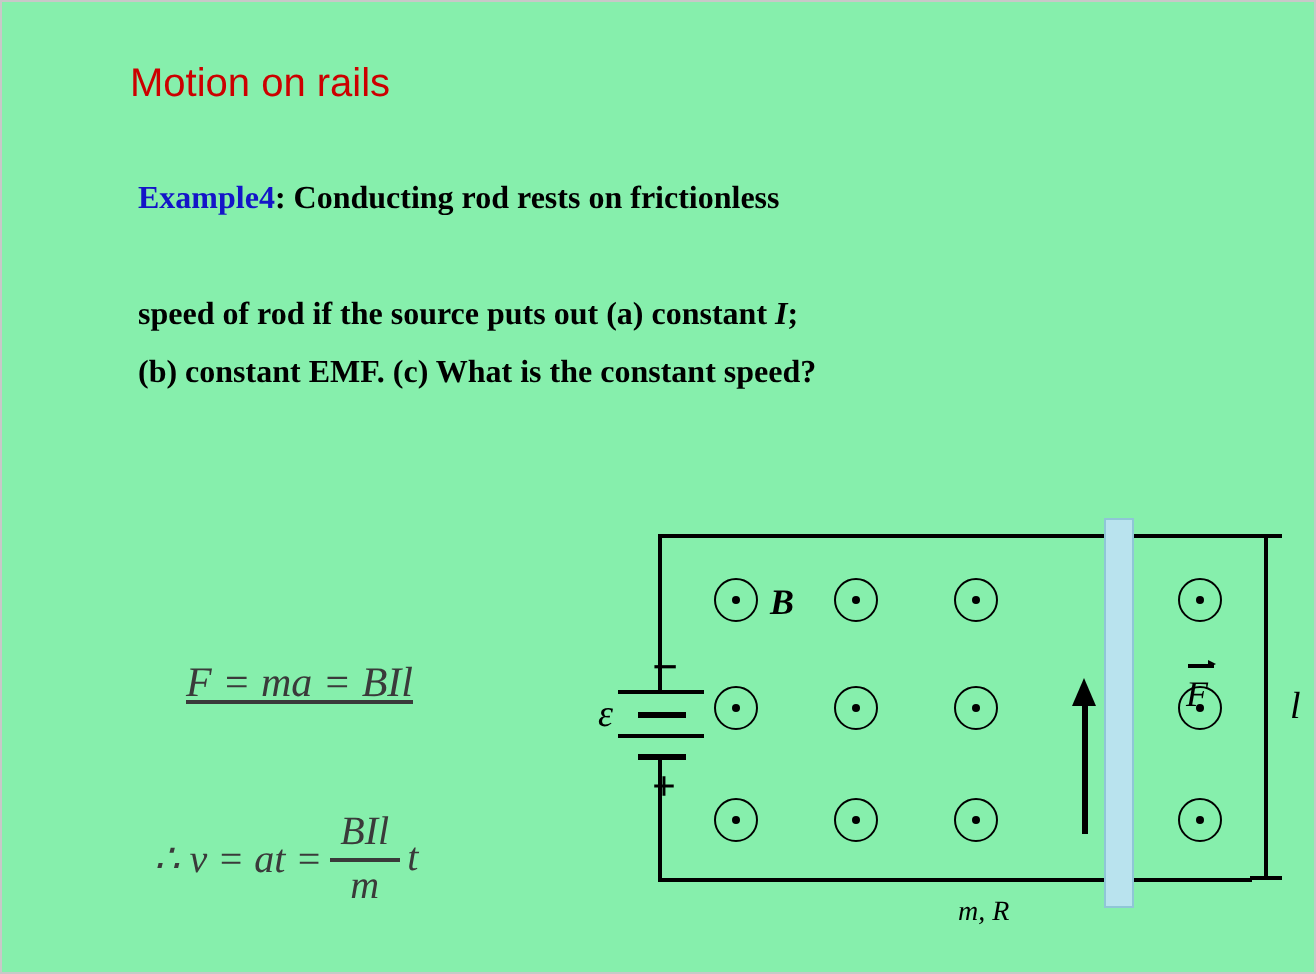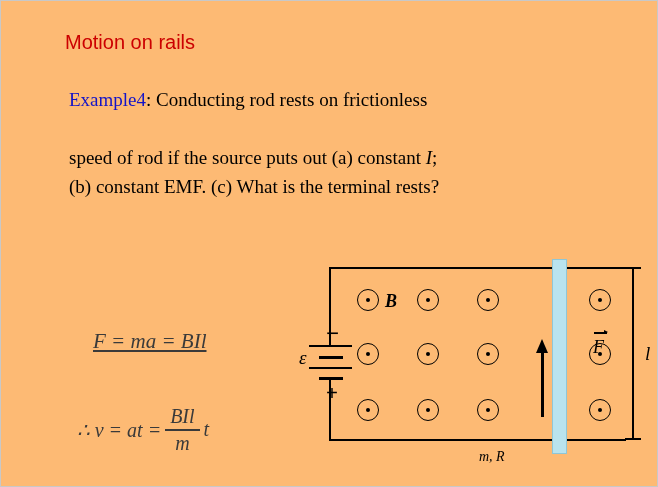--- a/index.html
+++ b/index.html
@@ -14,39 +14,40 @@
     overflow: hidden;
     position: relative;
   }
   .slide {
     position: absolute;
     left: 0; top: 0;
     width: 658px;
     height: 487px;
     border: 1px solid #c8c8c8;
     box-sizing: border-box;
-    background: #fdba74;
+    background: #86efac;
   }
   .title {
     position: absolute;
     left: 64px;
     top: 30px;
     font-family: "Liberation Sans", sans-serif;
     font-size: 20px;
     color: #cc0000;
     white-space: nowrap;
   }
   .body-text {
     position: absolute;
     left: 68px;
     top: 84px;
     width: 560px;
-    font-size: 19px;
+    font-size: 16px;
     line-height: 29px;
     color: #000000;
+    font-weight: bold;
   }
   .kw {
     color: #1414c8;
   }
   .ital {
     font-style: italic;
   }
   .solution {
     position: absolute;
     left: 68px;
@@ -280,21 +281,21 @@
 <body>
 
 <div class="slide">
 
   <div class="title">Motion on rails</div>
 
   <div class="body-text">
     <span class="kw">Example4</span><span>: Conducting rod rests on frictionless</span><br>
     <br>
     <span>speed of rod if the source puts out (a) constant </span><span class="ital">I</span><span>;</span><br>
-    <span>(b) constant EMF. (c) What is the terminal rests?</span>
+    <span>(b) constant EMF. (c) What is the constant speed?</span>
   </div>
 
 
   <div class="formula1">F = ma = BIl</div>
 
   <div class="formula2">
     <span>∴  v = at =</span>
     <span class="frac">
       <span class="num">BIl</span>
       <span class="bar"></span>

